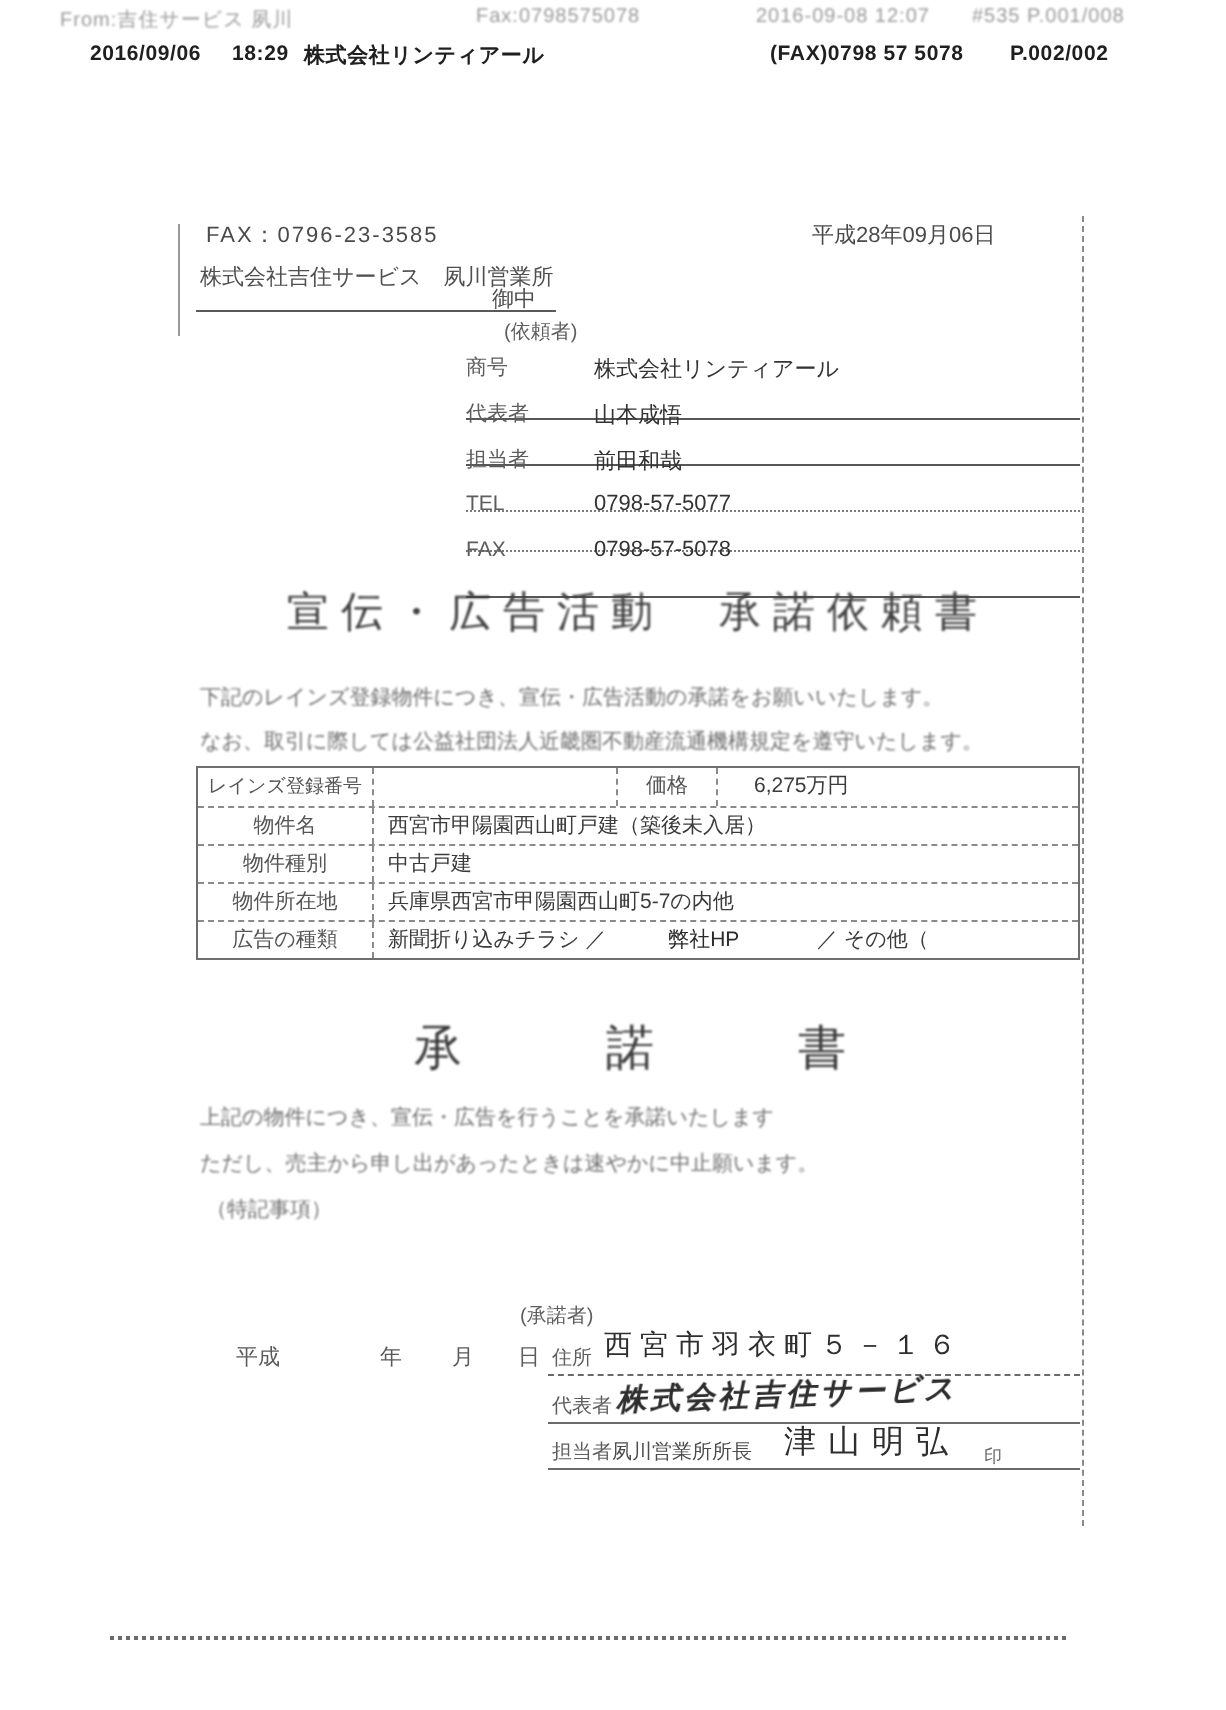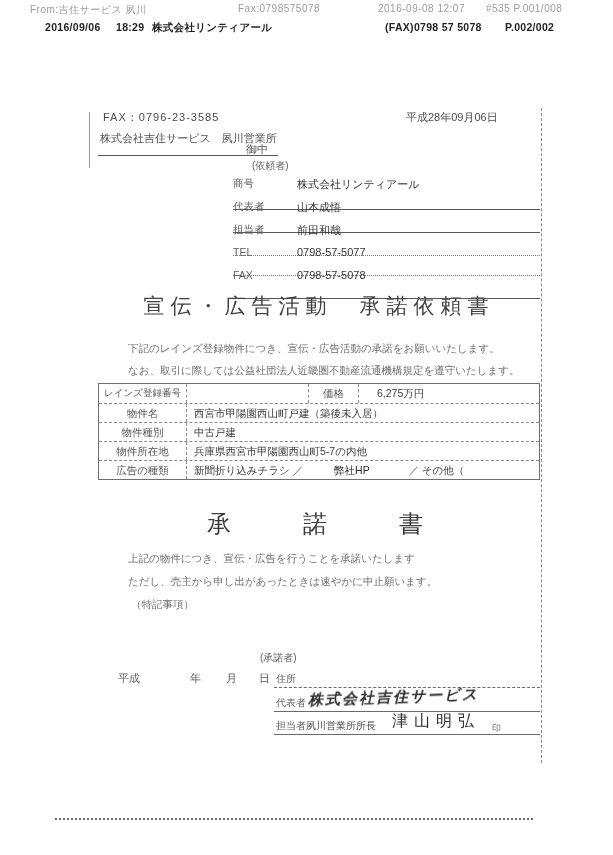--- a/index.html
+++ b/index.html
@@ -9,39 +9,39 @@
     color:#3a3a3a;overflow:hidden;
   }
   .abs{position:absolute;white-space:nowrap;}
   
   .hdr-faint{font-size:10px;color:#9b9b9b;filter:blur(0.4px);letter-spacing:0.5px;}
   .hdr-dark{font-size:10.5px;color:#1f1f1f;font-weight:bold;letter-spacing:0.3px;filter:blur(0.2px);}
   
   .page{position:absolute;inset:0;filter:blur(0.3px);}
   .t11{font-size:11px;}
   .t10{font-size:10px;}
-  .faded{color:#6e6e6e;filter:blur(0.45px);margin-left:28px;}
+  .faded{color:#6e6e6e;filter:blur(0.45px);}
   .underline-solid{border-bottom:1.4px solid #5a5a5a;height:0;}
   .underline-thin{border-bottom:1px solid #6a6a6a;height:0;}
   .underline-dash{border-bottom:1px dashed #6a6a6a;height:0;}
   
   .req-row{display:flex;width:307px;font-size:11px;padding-bottom:17px;}
   .req-row .lbl{width:64px;color:#5d5d5d;font-size:10.5px;filter:blur(0.3px);}
   .req-row .val{color:#333;}
   .solidb{border-bottom:1.4px solid #575757;}
   .dotb{border-bottom:1.2px dotted #7a7a7a;}
   
   .doc-title{font-size:21px;letter-spacing:6px;color:#3f3f3f;font-weight:500;text-align:center;filter:blur(0.4px);}
   
   .tbl{position:absolute;left:98px;top:383px;width:442px;border:1px solid #6f6f6f;box-sizing:border-box;filter:blur(0.25px);}
   .tbl-row{display:flex;height:19px;line-height:19px;font-size:10.5px;border-top:1px dashed #8a8a8a;box-sizing:border-box;}
   .tbl-row:first-child{border-top:none;}
   .tbl .c{box-sizing:border-box;border-right:1px dashed #8a8a8a;overflow:hidden;}
   .tbl .c:last-child{border-right:none;}
-  .tbl .lblc{text-align:center;color:#555;font-family:Liberation Serif, serif;}
+  .tbl .lblc{text-align:center;color:#555;}
   .tbl .valc{padding-left:7px;color:#3b3b3b;}
   .consent-title{font-size:24px;color:#3a3a3a;text-align:center;letter-spacing:8px;font-weight:500;filter:blur(0.4px);}
   .hand{font-family:"DejaVu Serif","Liberation Serif",serif;color:#2e2e2e;}
   .scribble{font-style:italic;font-weight:bold;transform:rotate(-2deg);filter:blur(0.3px);}
   .vline-right{border-left:1px dashed #8a8a8a;width:0;}
   .vline-left{border-left:1px solid #9a9a9a;width:0;}
   .dotline-bottom{border-bottom:2px dotted #6a6a6a;height:0;}
 </style>
 </head>
 <body>
@@ -134,20 +134,21 @@
   <div class="abs faded" style="left:103px;top:598px;font-size:10.5px;">（特記事項）</div>
 
   <div class="abs t10" style="left:260px;top:651px;color:#5d5d5d;">(承諾者)</div>
 
   <div class="abs t11" style="left:118px;top:671px;color:#5a5a5a;">平成</div>
   <div class="abs t11" style="left:190px;top:671px;color:#5a5a5a;">年</div>
   <div class="abs t11" style="left:226px;top:671px;color:#5a5a5a;">月</div>
   <div class="abs t11" style="left:259px;top:671px;color:#5a5a5a;">日</div>
 
   <div class="abs t10" style="left:276px;top:672px;color:#5d5d5d;">住所</div>
+  <div class="abs hand" style="left:302px;top:664px;font-size:14px;letter-spacing:4px;">西宮市羽衣町５－１６</div>
   <div class="abs underline-dash" style="left:274px;top:687px;width:266px;"></div>
 
   <div class="abs t10" style="left:276px;top:696px;color:#5d5d5d;">代表者</div>
   <div class="abs hand scribble" style="left:308px;top:688px;font-size:15px;letter-spacing:2px;">株式会社吉住サービス</div>
   <div class="abs underline-thin" style="left:274px;top:711px;width:266px;"></div>
 
   <div class="abs t10" style="left:276px;top:719px;color:#5d5d5d;">担当者</div>
   <div class="abs t10" style="left:306px;top:719px;color:#4c4c4c;">夙川営業所所長</div>
   <div class="abs hand" style="left:392px;top:711px;font-size:16px;letter-spacing:6px;">津山明弘</div>
   <div class="abs" style="left:492px;top:722px;font-size:9px;color:#6a6a6a;">印</div>

